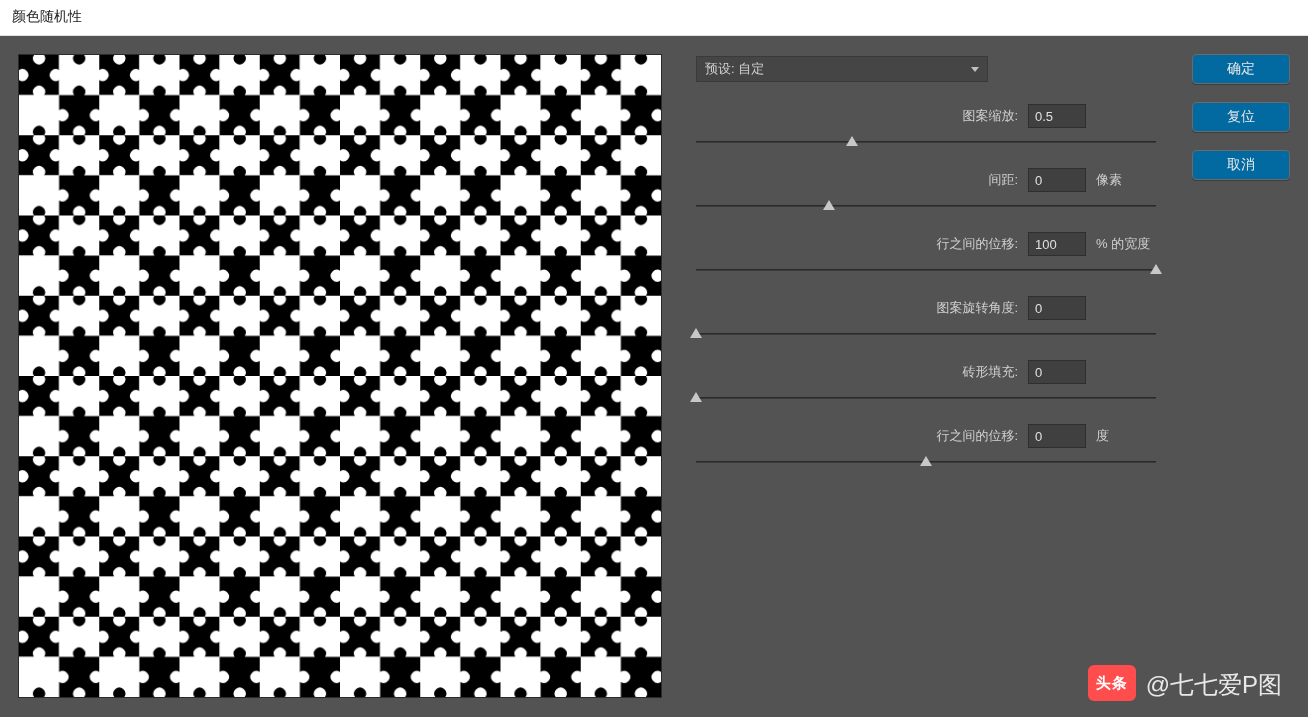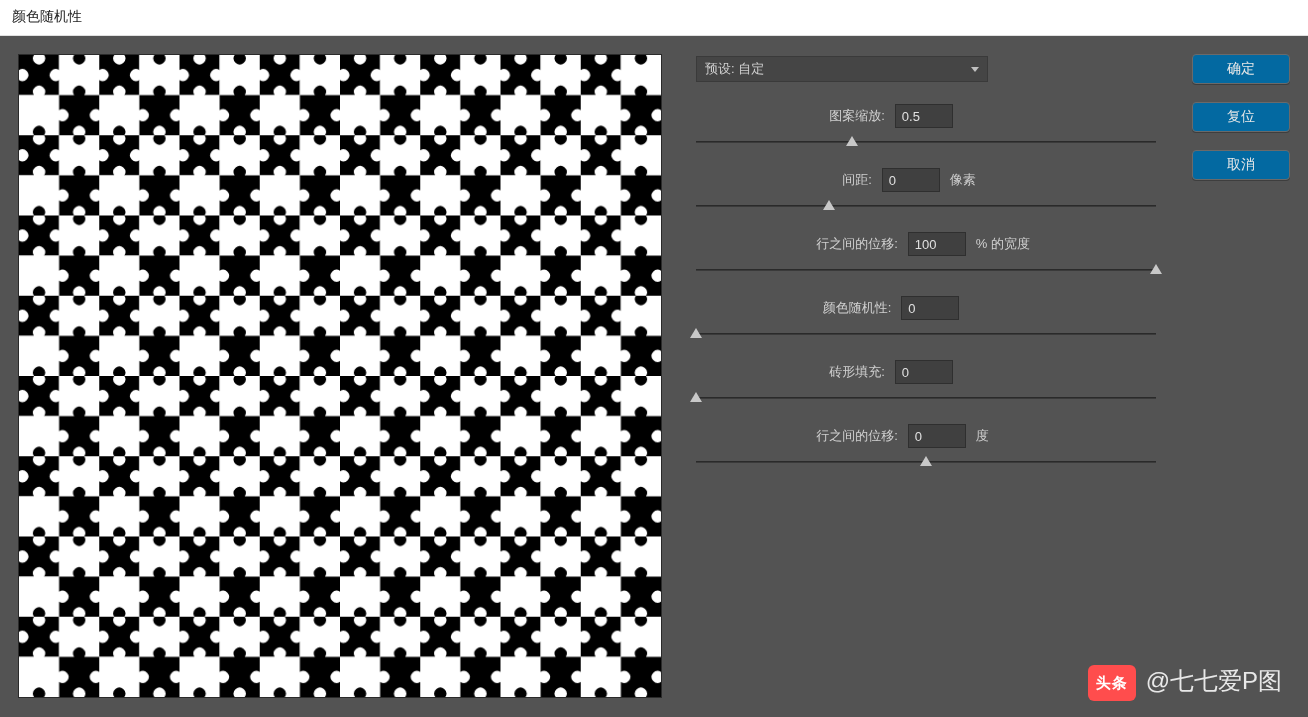--- a/index.html
+++ b/index.html
@@ -67,21 +67,20 @@
     color: #d0d0d0;
     cursor: pointer;
   }
   .chev { width: 0; height: 0; border-left: 4px solid transparent; border-right: 4px solid transparent; border-top: 5px solid #c0c0c0; }
   .param {
     display: flex;
     flex-direction: column;
     gap: 6px;
     margin-bottom: 10px;
     max-width: 460px;
-    align-items: center;
   }
   .param-row {
     display: flex;
     align-items: center;
     gap: 10px;
     justify-content: flex-end;
   }
   .param-label {
     text-align: right;
     color: #d0d0d0;
@@ -143,21 +142,21 @@
     align-items: center;
     justify-content: center;
     cursor: pointer;
     box-shadow: 0 1px 0 rgba(0,0,0,0.25);
   }
   .watermark {
     position: absolute;
     right: 26px;
     bottom: 16px;
     display: flex;
-    align-items: flex-start;
+    align-items: flex-end;
     gap: 10px;
     color: #e8e8e8;
     font-size: 24px;
     font-weight: 400;
     pointer-events: none;
   }
   .wm-badge {
     background: #ff4d4d;
     color: #fff;
     height: 36px;
@@ -243,21 +242,21 @@
         <span class="unit">% 的宽度</span>
       </div>
       <div class="slider">
         <div class="slider-track"></div>
         <div class="slider-thumb" style="left:100%"></div>
       </div>
     </div>
 
     <div class="param">
       <div class="param-row">
-        <span class="param-label">颜色随机性:</span>
+        <span class="param-label">图案旋转角度:</span>
         <input class="value-input" value="0" style="">
         <span class="unit"></span>
       </div>
       <div class="slider">
         <div class="slider-track"></div>
         <div class="slider-thumb" style="left:0%"></div>
       </div>
     </div>
 
     <div class="param">

